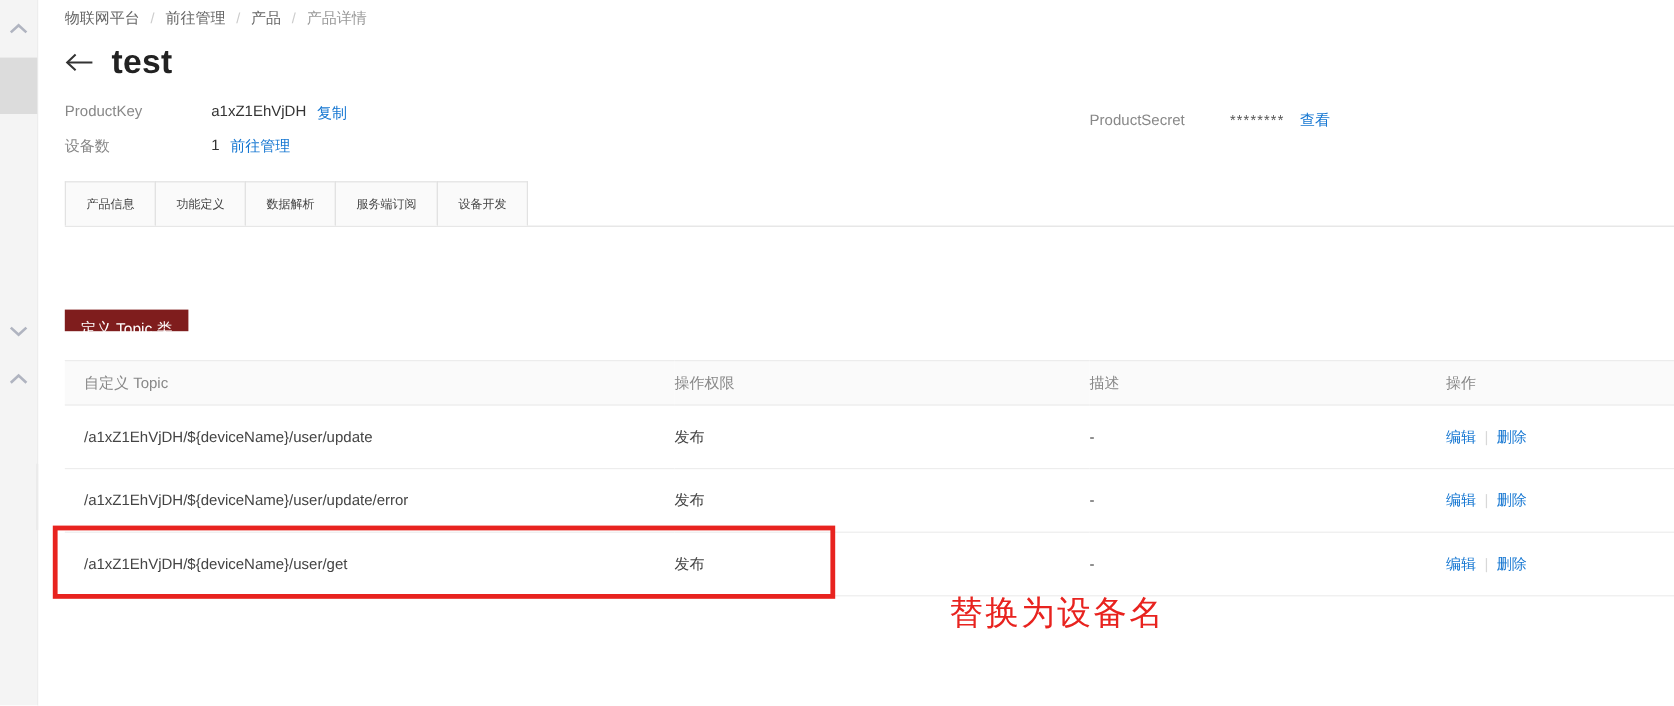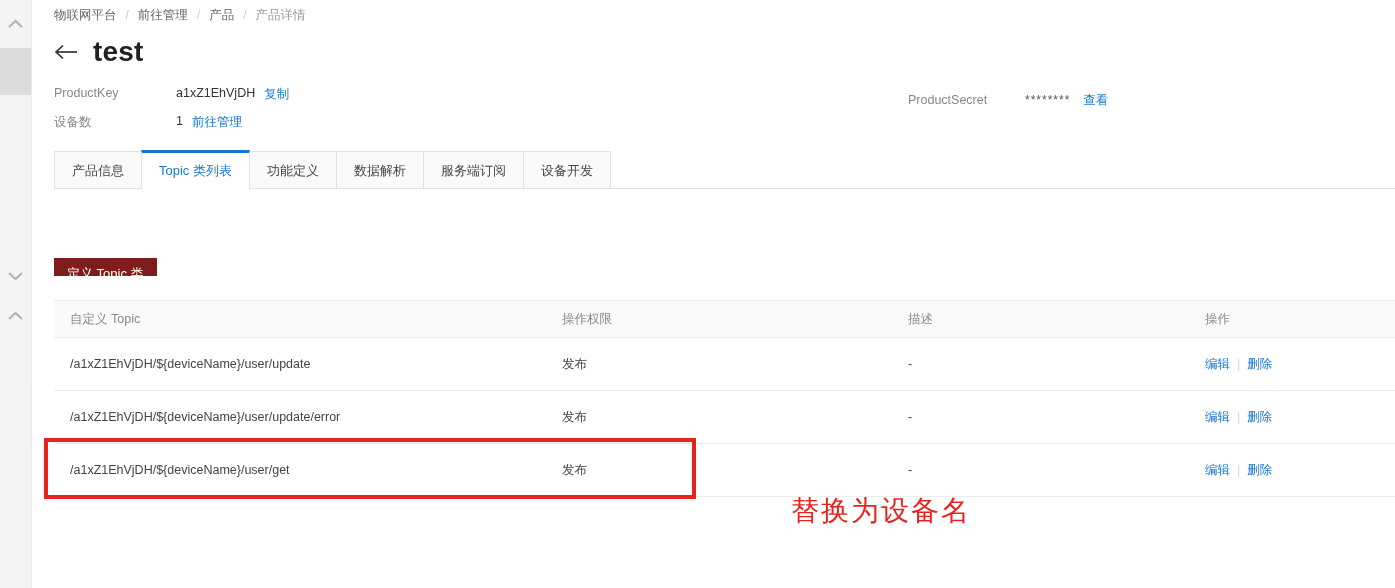--- a/index.html
+++ b/index.html
@@ -165,21 +165,21 @@
     align-items: flex-end;
     border-bottom: 1px solid #e2e2e2;
     width: 1341px;
     height: 38px;
     box-sizing: content-box;
   }
   .tab {
     height: 37px;
     line-height: 37px;
     padding: 0 17px;
-    font-size: 13px;
+    font-size: 10px;
     color: #444444;
     background: #fafafa;
     border: 1px solid #e2e2e2;
     border-bottom: none;
     margin-right: -1px;
     cursor: pointer;
     box-sizing: border-box;
   }
   .tab.active {
     background: #ffffff;
@@ -358,21 +358,20 @@
     </div>
     <div class="info-row">
       <span class="info-label">设备数</span>
       <span class="info-value">1</span>
       <a class="link ml8">前往管理</a>
     </div>
   </div>
 
   <div id="tabs">
     <div class="tab">产品信息</div>
-    <div class="tab active">Topic 类列表</div>
     <div class="tab">功能定义</div>
     <div class="tab">数据解析</div>
     <div class="tab">服务端订阅</div>
     <div class="tab">设备开发</div>
     <div class="tab-filler"></div>
   </div>
 
 
   <button id="define-topic-btn">定义 Topic 类</button>
 

